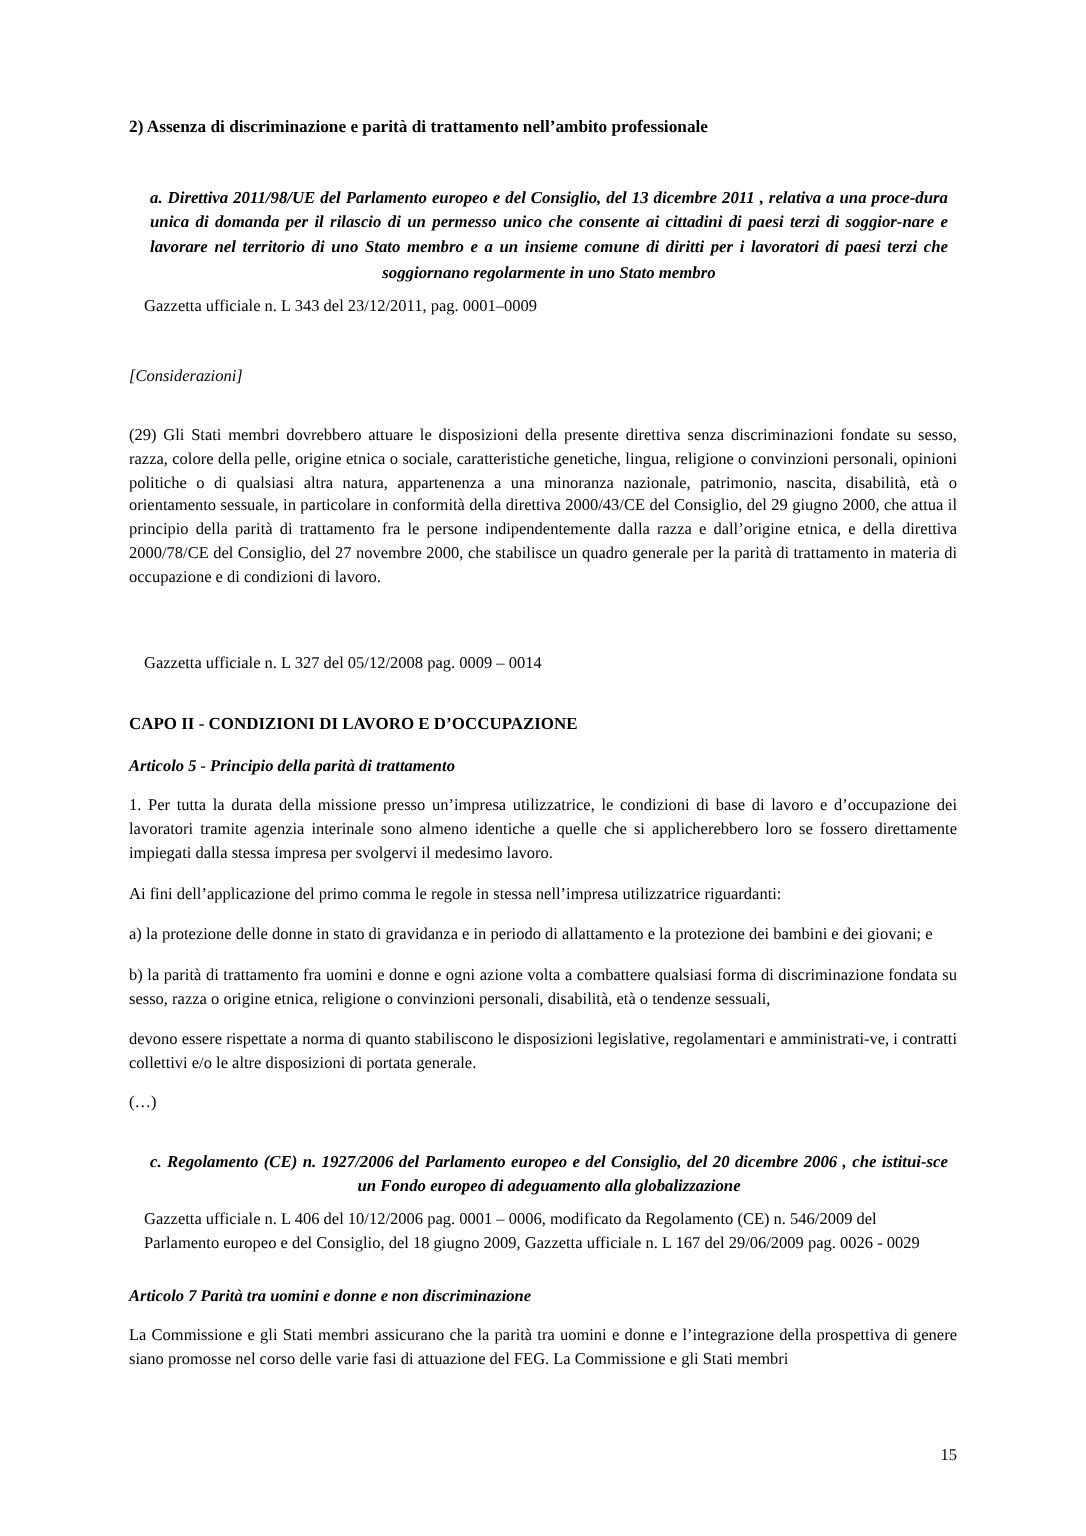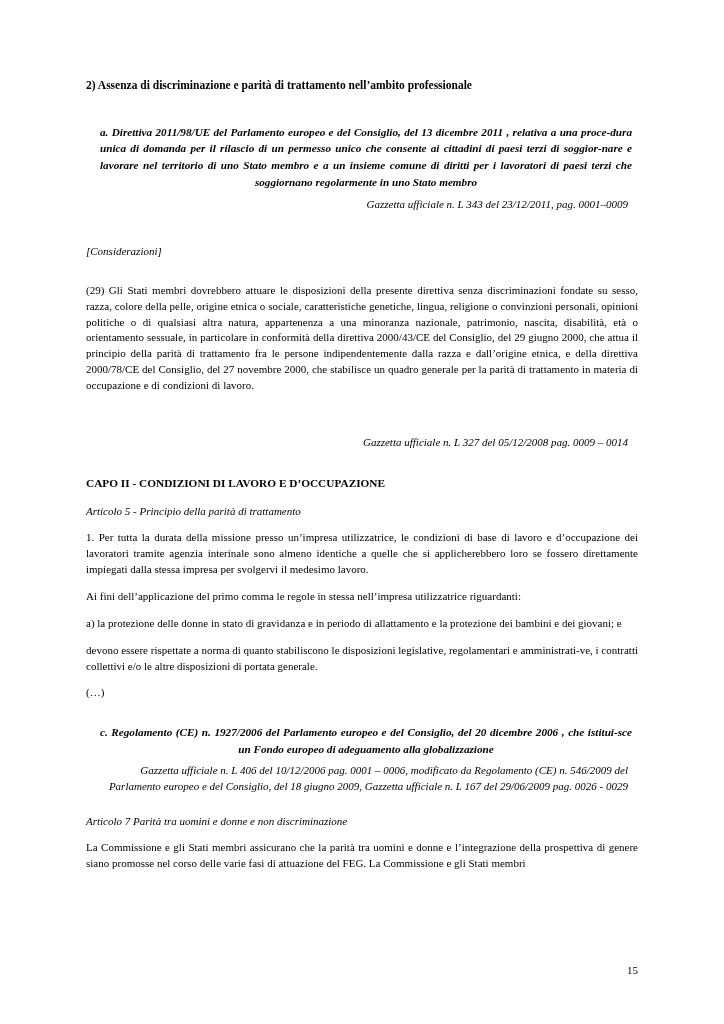--- a/index.html
+++ b/index.html
@@ -39,22 +39,21 @@
     padding: 0 10px;
   }
   .dir-heading.hang {
     text-align: justify;
     text-align-last: center;
     text-indent: 0;
     padding: 0 6px 0 14px;
   }
   .gazzetta {
     font-size: 11px;
-    font-style: italic;
-    text-align: right;
+    text-align: left;
     line-height: 1.45;
     margin: 0 0 8px 0;
     padding: 0 10px;
   }
   .considerazioni {
     font-size: 11px;
     font-style: italic;
     margin: 32px 0 26px 0;
   }
   p.body {
@@ -65,20 +64,21 @@
   }
   .capo {
     font-size: 11.3px;
     font-weight: bold;
     margin: 26px 0 16px 0;
   }
   .articolo {
     font-size: 11px;
     font-style: italic;
     margin: 0 0 13px 0;
+    font-weight: bold;
   }
   .spacer-lg { height: 30px; }
   .spacer-md { height: 20px; }
   .spacer-sm { height: 12px; }
   .ellipsis {
     font-size: 11px;
     margin: 0 0 6px 0;
   }
   .page-number {
     position: absolute;
@@ -104,20 +104,21 @@
   <div class="spacer-lg"></div>
 
   <div class="gazzetta">Gazzetta ufficiale n. L 327 del 05/12/2008 pag. 0009 – 0014</div>
 
   <div class="capo">CAPO II - CONDIZIONI DI LAVORO E D’OCCUPAZIONE</div>
   <div class="articolo">Articolo 5 - Principio della parità di trattamento</div>
 
   <p class="body">1. Per tutta la durata della missione presso un’impresa utilizzatrice, le condizioni di base di lavoro e d’occupazione dei lavoratori tramite agenzia interinale sono almeno identiche a quelle che si applicherebbero loro se fossero direttamente impiegati dalla stessa impresa per svolgervi il medesimo lavoro.</p>
   <p class="body">Ai fini dell’applicazione del primo comma le regole in stessa nell’impresa utilizzatrice riguardanti:</p>
   <p class="body">a) la protezione delle donne in stato di gravidanza e in periodo di allattamento e la protezione dei bambini e dei giovani; e</p>
+  <p class="body">b) la parità di trattamento fra uomini e donne e ogni azione volta a combattere qualsiasi forma di discriminazione fondata su sesso, razza o origine etnica, religione o convinzioni personali, disabilità, età o tendenze sessuali,</p>
   <p class="body">devono essere rispettate a norma di quanto stabiliscono le disposizioni legislative, regolamentari e amministrati-ve, i contratti collettivi e/o le altre disposizioni di portata generale.</p>
   <div class="ellipsis">(…)</div>
 
   <div class="spacer-md"></div>
 
   <div class="dir-heading hang">c. Regolamento (CE) n. 1927/2006 del Parlamento europeo e del Consiglio, del 20 dicembre 2006 , che istitui-sce un Fondo europeo di adeguamento alla globalizzazione</div>
   <div class="gazzetta">Gazzetta ufficiale n. L 406 del 10/12/2006 pag. 0001 – 0006, modificato da Regolamento (CE) n. 546/2009 del Parlamento europeo e del Consiglio, del 18 giugno 2009, Gazzetta ufficiale n. L 167 del 29/06/2009 pag. 0026 - 0029</div>
 
   <div class="spacer-sm"></div>
 

